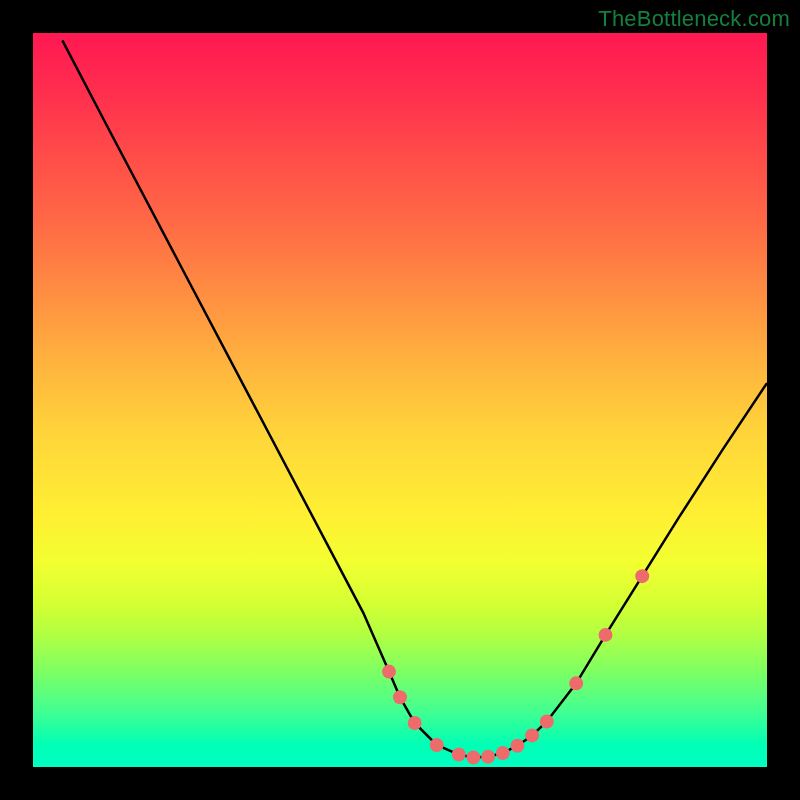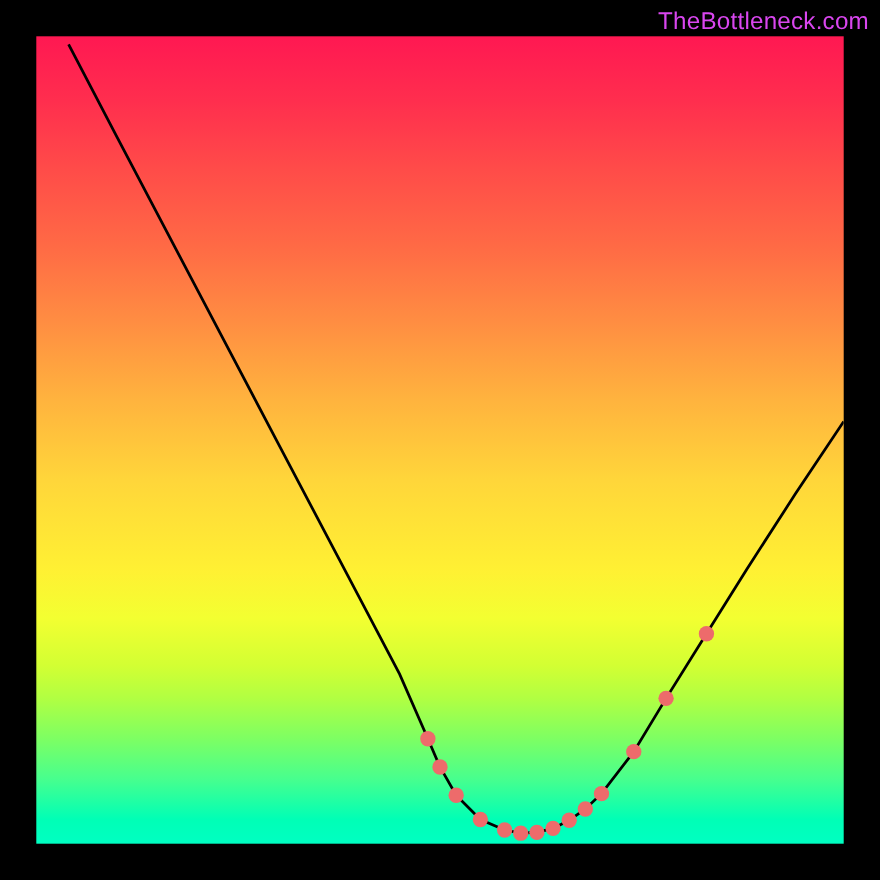--- a/index.html
+++ b/index.html
@@ -18,21 +18,21 @@
   #d2ff33 78%,
   #b1ff42 82%,
   #7dff63 87%,
   #47ff8e 92%,
   #00ffb6 97%,
   #00ffc2 100%);
 }
 svg.plot-svg{position:absolute;left:33px;top:33px;width:734px;height:734px;pointer-events:none;}
 .curve{fill:none;stroke:#000;stroke-width:2.5;}
 .dot{fill:#ed6b6b;stroke:none;}
-.watermark{position:absolute;top:6px;right:10px;color:#d946ef;font-size:22px;font-weight:400;letter-spacing:.2px;}
+.watermark{position:absolute;top:6px;right:10px;color:#15803d;font-size:22px;font-weight:400;letter-spacing:.2px;}
 </style>
 </head>
 <body>
 
 <div class="stage">
   <div class="plot-bg"></div>
   <svg class="plot-svg" viewBox="0 0 100 100" preserveAspectRatio="none">
     <path class="curve" vector-effect="non-scaling-stroke" d="M 4.00 1.00 L 10.00 12.50 L 20.00 31.50 L 30.00 50.50 L 40.00 69.50 L 45.00 79.00 L 48.50 87.00 L 50.00 90.50 L 52.00 94.00 L 55.00 97.00 L 58.00 98.30 L 60.00 98.70 L 62.00 98.60 L 64.00 98.10 L 66.00 97.10 L 68.00 95.70 L 70.00 93.80 L 74.00 88.60 L 78.00 82.00 L 83.00 74.00 L 88.00 66.00 L 94.00 56.70 L 100.00 47.70"></path>
     <g>
         <circle class="dot" cx="48.50" cy="87.00" r="0.95"></circle>

